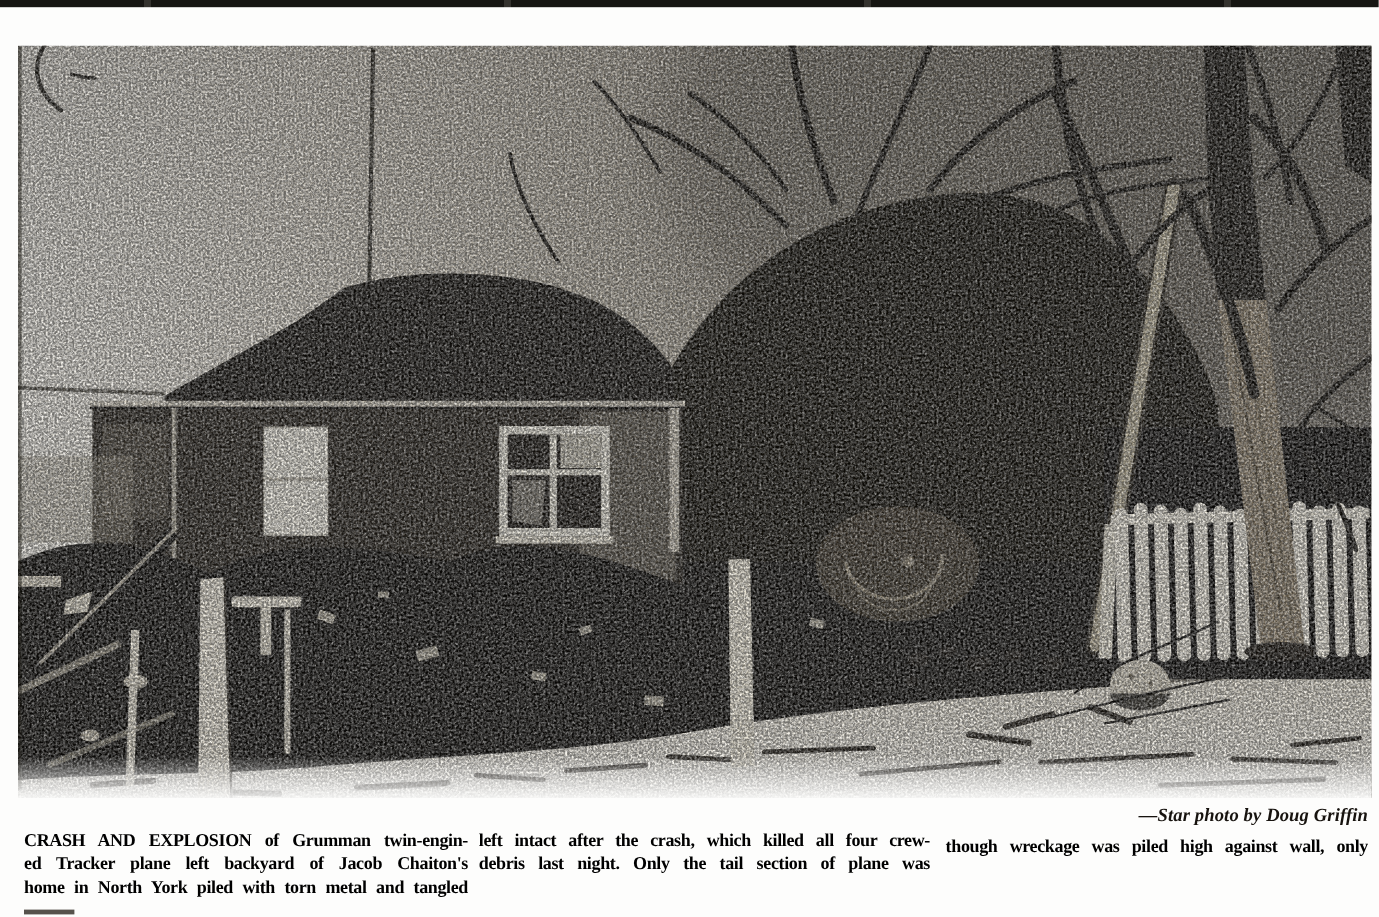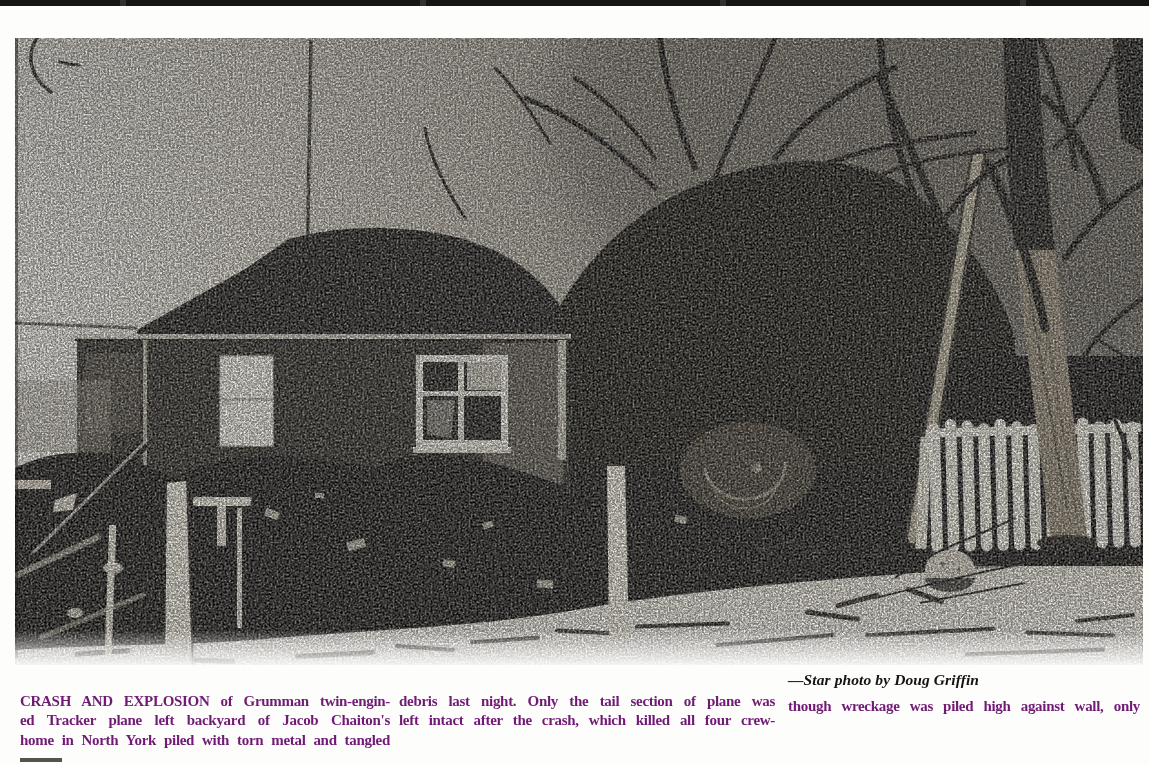--- a/index.html
+++ b/index.html
@@ -13,30 +13,30 @@
     background:repeating-linear-gradient(90deg,#161512 0 120px,#34322e 120px 126px,#161512 126px 300px);
   }
   .photo-frame{
     position:absolute;left:15px;top:38px;width:1128px;height:627px;
     overflow:hidden;
   }
   .photo-frame svg{display:block;width:100%;height:100%;}
   .caption-col{
     position:absolute;
     font-weight:bold;font-size:15px;line-height:19.3px;
-    color:#701a75;letter-spacing:-0.3px;
+    color:#000000;letter-spacing:-0.3px;
   }
   .cap-line{
     white-space:nowrap;
     text-align:justify;text-align-last:justify;
     overflow:hidden;
   }
   .photo-credit{
     position:absolute;left:788px;top:671px;width:352px;
-    font-style:italic;font-weight:600;
+    text-align:right;font-style:italic;font-weight:600;
     font-size:15.5px;color:#17130f;letter-spacing:0.1px;
   }
   .bottom-tick{
     position:absolute;left:20px;top:758px;width:42px;height:4px;
     background:#56524c;
   }
 </style>
 </head>
 <body>
 
@@ -277,21 +277,21 @@
 
 <div class="photo-credit">—Star photo by Doug Griffin</div>
 
 <div class="caption-col" style="left:20px;top:692px;width:370px;">
   <div class="cap-line">CRASH AND EXPLOSION of Grumman twin-engin-</div>
   <div class="cap-line">ed Tracker plane left backyard of Jacob Chaiton's</div>
   <div class="cap-line">home in North York piled with torn metal and tangled</div>
 </div>
 
 <div class="caption-col" style="left:399px;top:692px;width:376px;">
+  <div class="cap-line">left intact after the crash, which killed all four crew-</div>
   <div class="cap-line">debris last night. Only the tail section of plane was</div>
-  <div class="cap-line">left intact after the crash, which killed all four crew-</div>
 </div>
 
 <div class="caption-col" style="left:788px;top:697px;width:352px;">
   <div class="cap-line">though wreckage was piled high against wall, only</div>
 </div>
 
 <div class="bottom-tick"></div>
 
 </body></html>

